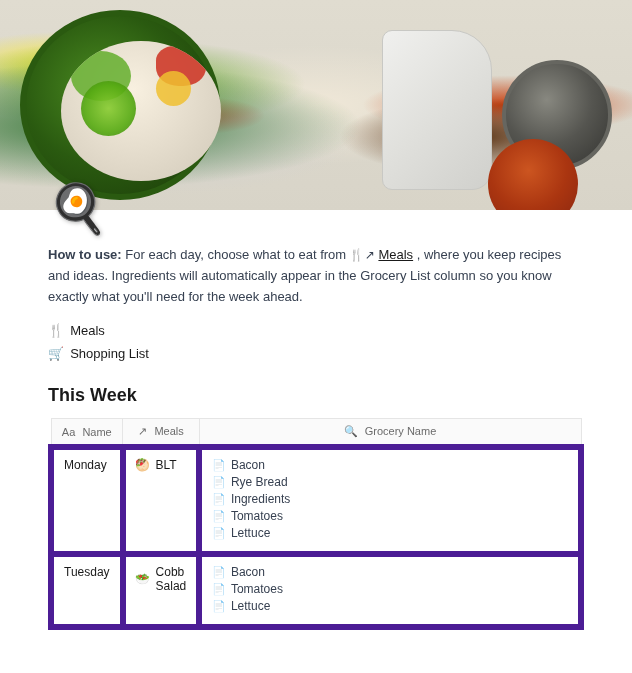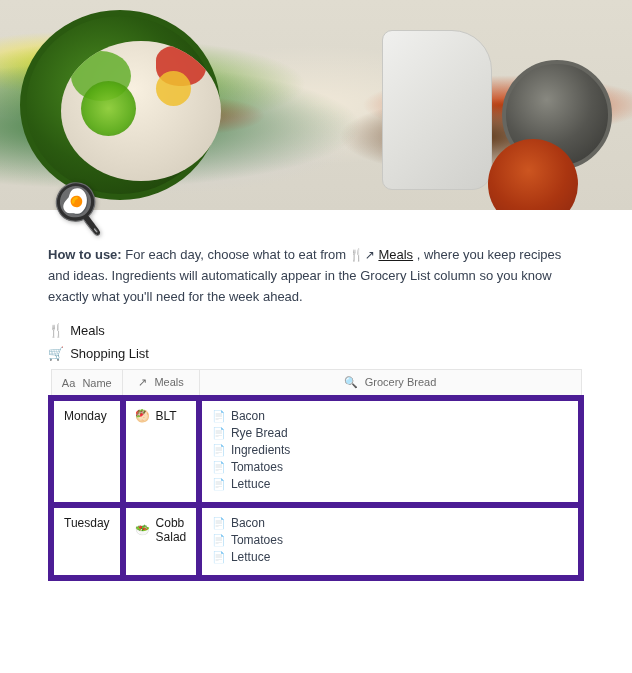--- a/index.html
+++ b/index.html
@@ -270,35 +270,36 @@
 
   <div class="link-row">
     <span>🍴</span>
     <a>Meals</a>
   </div>
   <div class="link-row">
     <span>🛒</span>
     <a>Shopping List</a>
   </div>
 
+  <h2 class="section-title">This Week</h2>
 
   <table class="week-table">
     <thead>
       <tr>
         <th class="col-name">
           <span class="th-icon">Aa</span>
           <span>Name</span>
         </th>
         <th class="col-meals">
           <span class="th-icon">↗</span>
           <span>Meals</span>
         </th>
         <th class="col-grocery">
           <span class="th-icon">🔍</span>
-          <span>Grocery Bread</span>
+          <span>Grocery Name</span>
         </th>
       </tr>
     </thead>
     <tbody id="table-body">
     <tr>
           <td class="col-name day-label">Monday</td>
           <td class="col-meals">
             <div class="meal-item">
               <span>🥙</span>
               <span>BLT</span>

